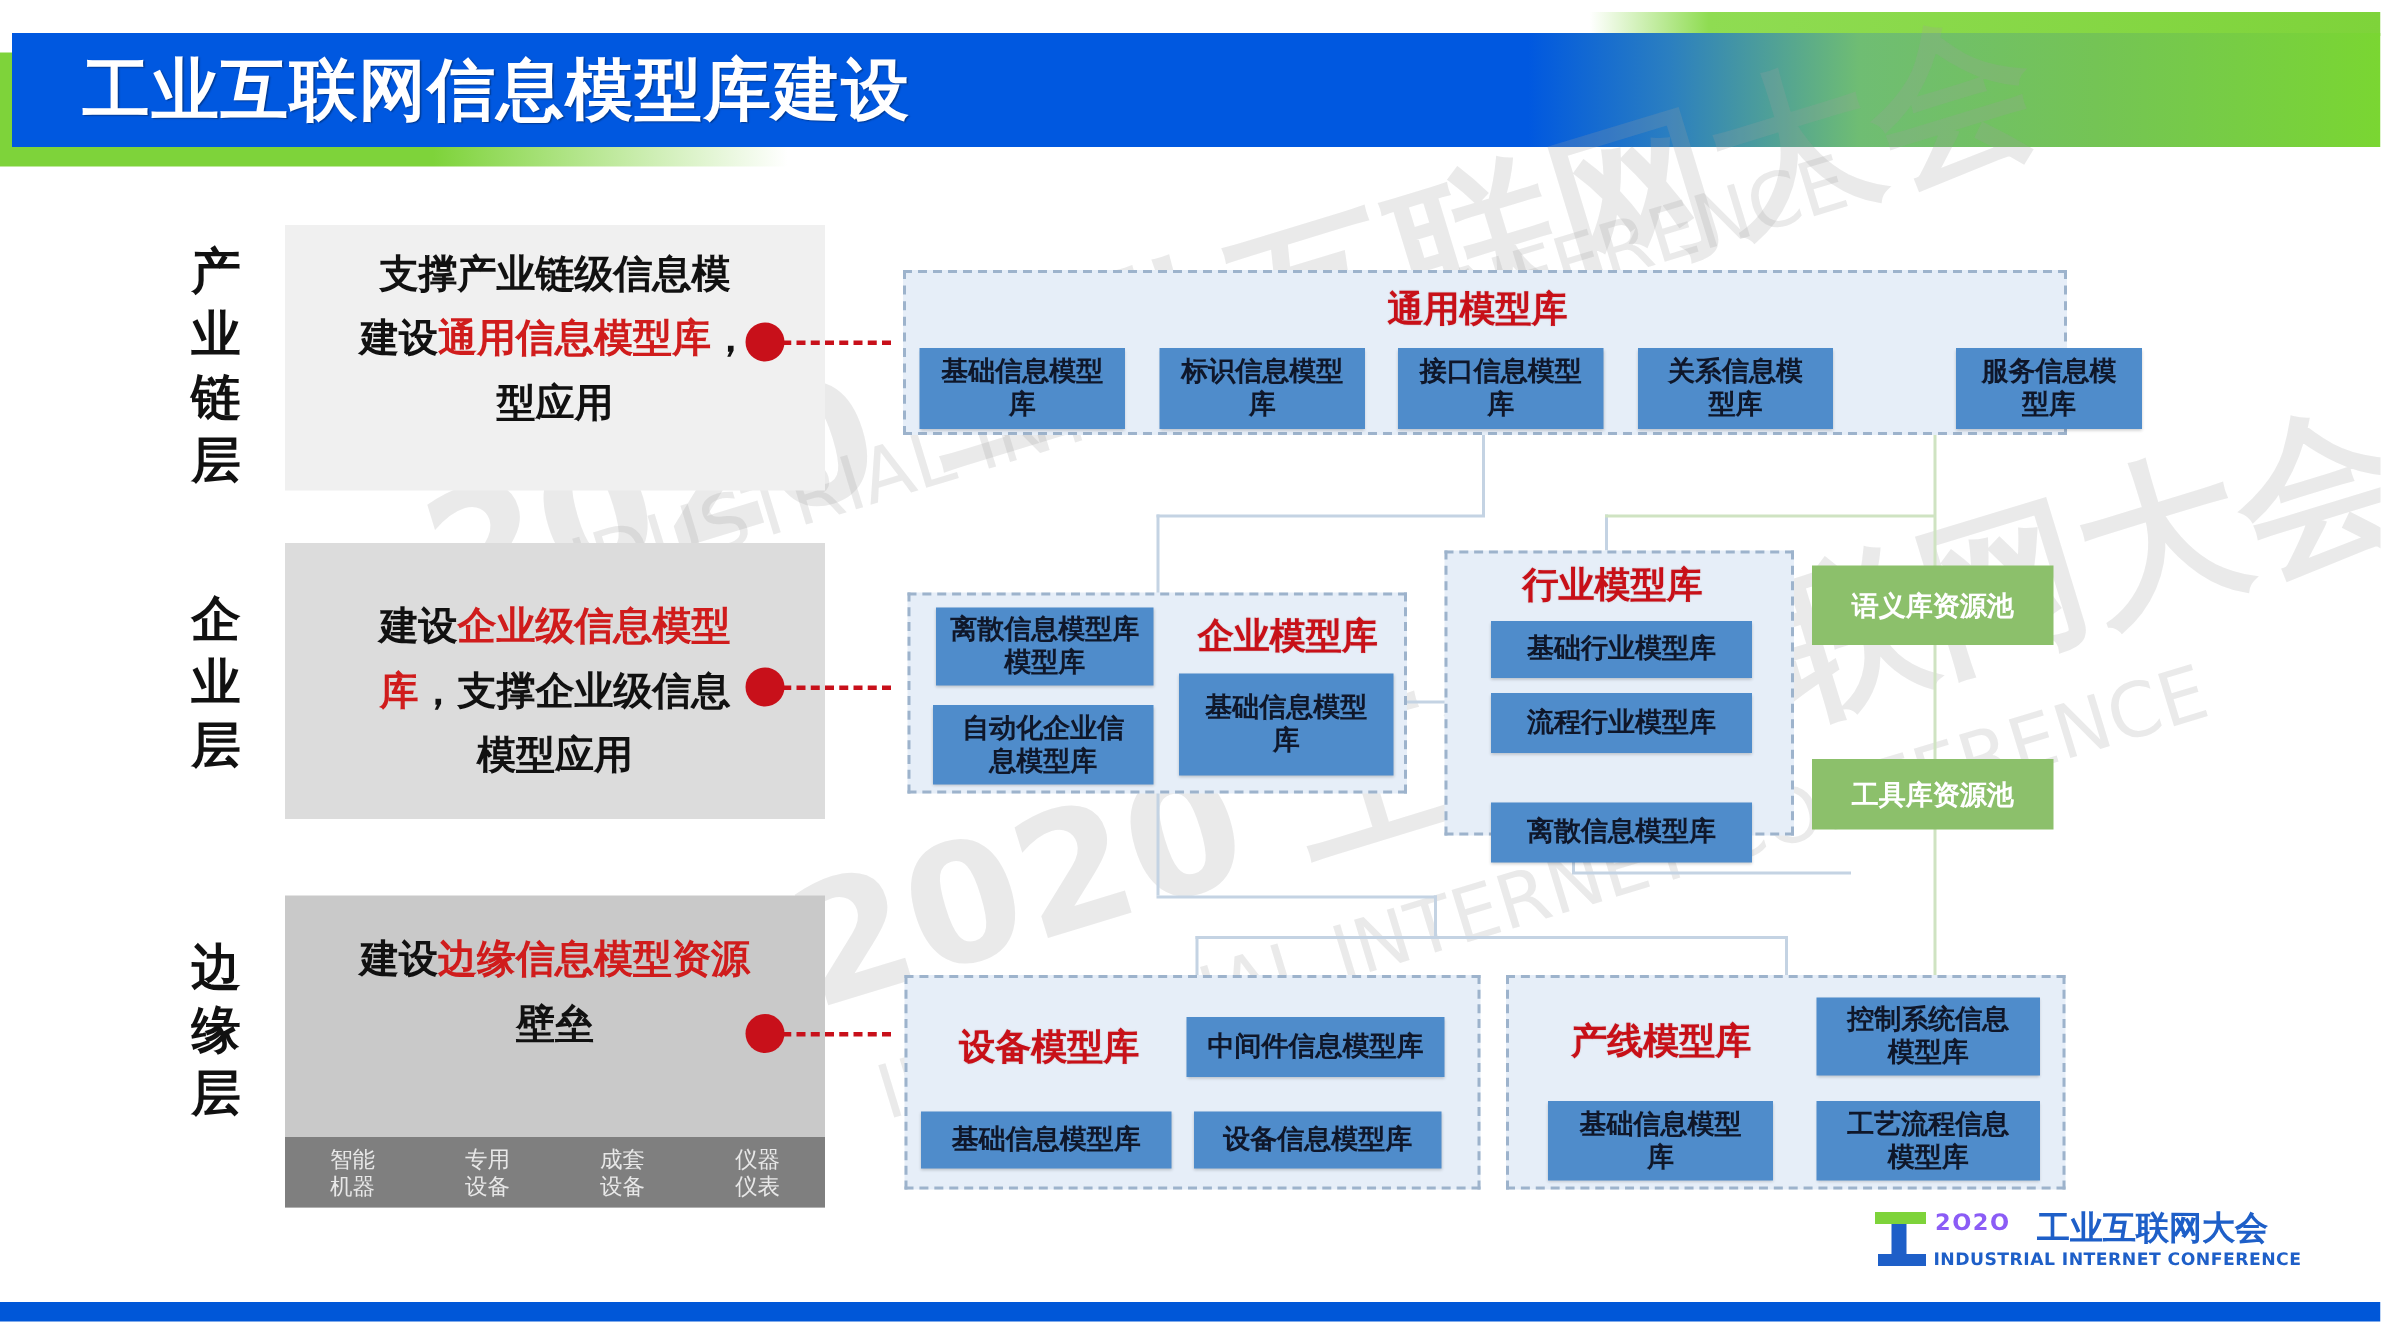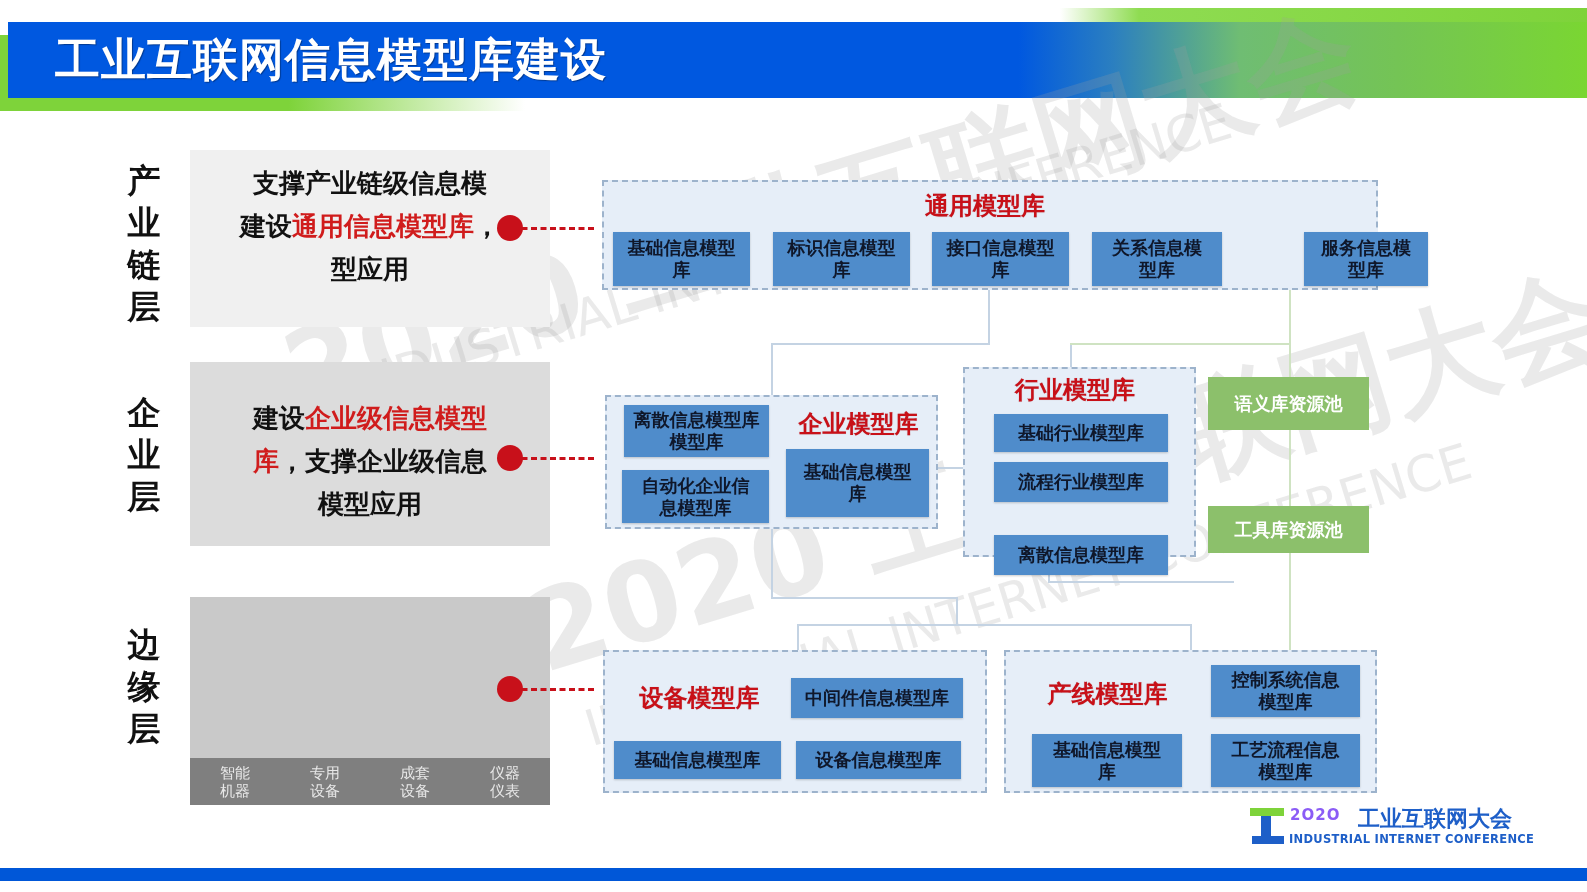--- a/index.html
+++ b/index.html
@@ -116,20 +116,22 @@
   <span class="panel-line"><span>支撑产业链级信息模</span></span>
   <span class="panel-line"><span>建设</span><span class="red">通用信息模型库</span><span>，</span></span>
   <span class="panel-line"><span>型应用</span></span>
 </div>
 <div class="abs panel panel2">
   <span class="panel-line"><span>建设</span><span class="red">企业级信息模型</span></span>
   <span class="panel-line"><span class="red">库</span><span>，支撑企业级信息</span></span>
   <span class="panel-line"><span>模型应用</span></span>
 </div>
 <div class="abs panel panel3">
+  <span class="panel-line"><span>建设</span><span class="red">边缘信息模型资源</span></span>
+  <span class="panel-line"><span>壁垒</span></span>
 </div>
 <div class="abs devices">
   <div class="device">
       <div>智能</div>
       <div>机器</div>
     </div>
   <div class="device">
       <div>专用</div>
       <div>设备</div>
     </div>

